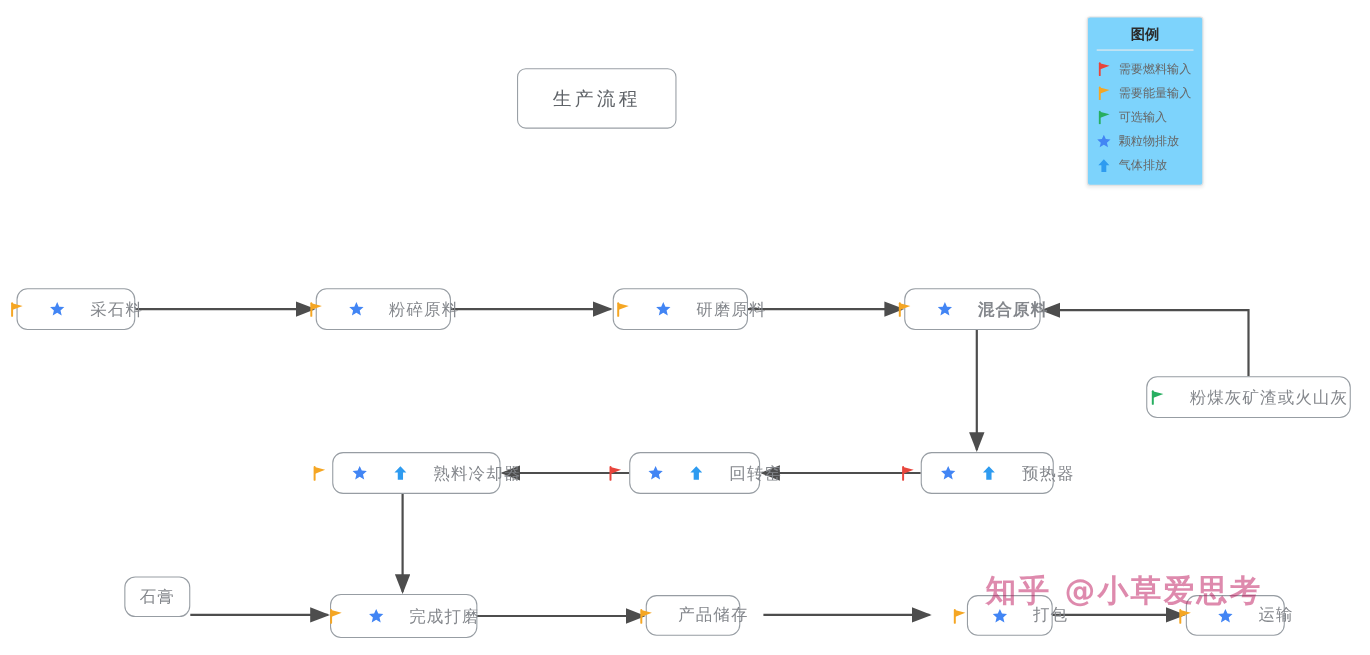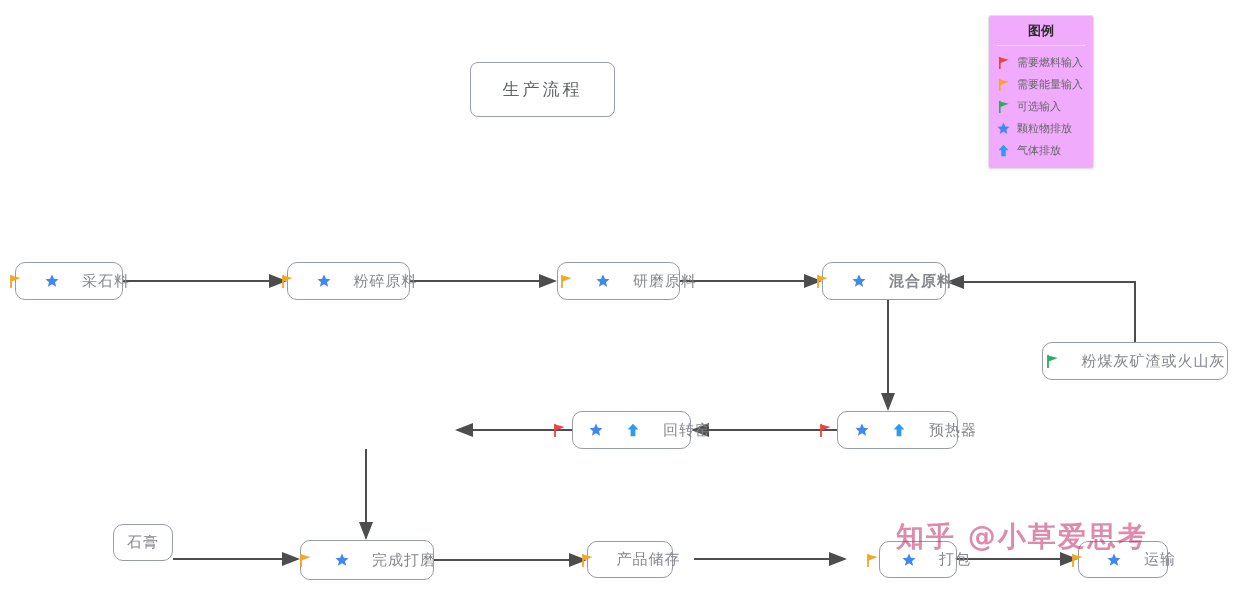--- a/index.html
+++ b/index.html
@@ -6,21 +6,21 @@
   html,body{width:1245px;height:595px;background:#ffffff;overflow:hidden;
     font-family:"DejaVu Sans","Liberation Sans",sans-serif}
   #canvas{position:absolute;left:0;top:0;width:1245px;height:595px}
 
   .title-box{position:absolute;left:470px;top:62px;width:145px;height:55px;
     border:1px solid #9aa0a6;border-radius:8px;background:#fff;
     display:flex;align-items:center;justify-content:center;
     font-size:17px;color:#5f6368;letter-spacing:3px}
 
   .legend{position:absolute;left:988px;top:15px;width:106px;
-    border:1px solid #e2e2e2;border-radius:3px;background:#f0abfc;
+    border:1px solid #e2e2e2;border-radius:3px;background:#7dd3fc;
     padding:6px 8px 7px;box-shadow:0 1px 3px rgba(0,0,0,.07)}
   .legend-title{text-align:center;font-weight:bold;font-size:13px;color:#2b2b2b;
     padding-bottom:5px;border-bottom:1px solid #ececec;margin-bottom:5px}
   .legend-item{display:flex;align-items:center;gap:7px;height:22px}
   .legend-item .label{font-size:11px;color:#666}
 
   #edges{position:absolute;left:0;top:0;pointer-events:none}
   .edge{fill:none;stroke:#4d4d4d;stroke-width:2}
 
   #nodes{position:absolute;left:0;top:0;width:100%;height:100%}
@@ -211,20 +211,39 @@
             <path d="M7 0.6 L8.9 4.8 L13.5 5.2 L10 8.3 L11.1 12.8 L7 10.3 L2.9 12.8 L4 8.3 L0.5 5.2 L5.1 4.8 Z" fill="#4285f4"></path>
           </svg>
         </span>
         <span class="icon">
           <svg viewBox="0 0 14 14" xmlns="http://www.w3.org/2000/svg">
             <path d="M7 0.8 L12.4 6.6 H9.4 V13.2 H4.6 V6.6 H1.6 Z" fill="#2e9bf0"></path>
           </svg>
         </span>
         <span>回转窑</span>
       </div>
+      <div class="node" style="left: 302px; top: 411px; width: 153px; height: 38px;">
+        <span class="icon">
+          <svg viewBox="0 0 14 14" xmlns="http://www.w3.org/2000/svg">
+            <path d="M3 13.4 V1.6" stroke="#f5a623" stroke-width="1.8" stroke-linecap="round" fill="none"></path>
+            <path d="M3 1.6 L12.6 4.1 L3 7.8 Z" fill="#f5a623"></path>
+          </svg>
+        </span>
+        <span class="icon">
+          <svg viewBox="0 0 14 14" xmlns="http://www.w3.org/2000/svg">
+            <path d="M7 0.6 L8.9 4.8 L13.5 5.2 L10 8.3 L11.1 12.8 L7 10.3 L2.9 12.8 L4 8.3 L0.5 5.2 L5.1 4.8 Z" fill="#4285f4"></path>
+          </svg>
+        </span>
+        <span class="icon">
+          <svg viewBox="0 0 14 14" xmlns="http://www.w3.org/2000/svg">
+            <path d="M7 0.8 L12.4 6.6 H9.4 V13.2 H4.6 V6.6 H1.6 Z" fill="#2e9bf0"></path>
+          </svg>
+        </span>
+        <span>熟料冷却器</span>
+      </div>
       <div class="node" style="left: 113px; top: 524px; width: 60px; height: 37px;">
         <span>石膏</span>
       </div>
       <div class="node" style="left: 300px; top: 540px; width: 134px; height: 40px;">
         <span class="icon">
           <svg viewBox="0 0 14 14" xmlns="http://www.w3.org/2000/svg">
             <path d="M3 13.4 V1.6" stroke="#f5a623" stroke-width="1.8" stroke-linecap="round" fill="none"></path>
             <path d="M3 1.6 L12.6 4.1 L3 7.8 Z" fill="#f5a623"></path>
           </svg>
         </span>

